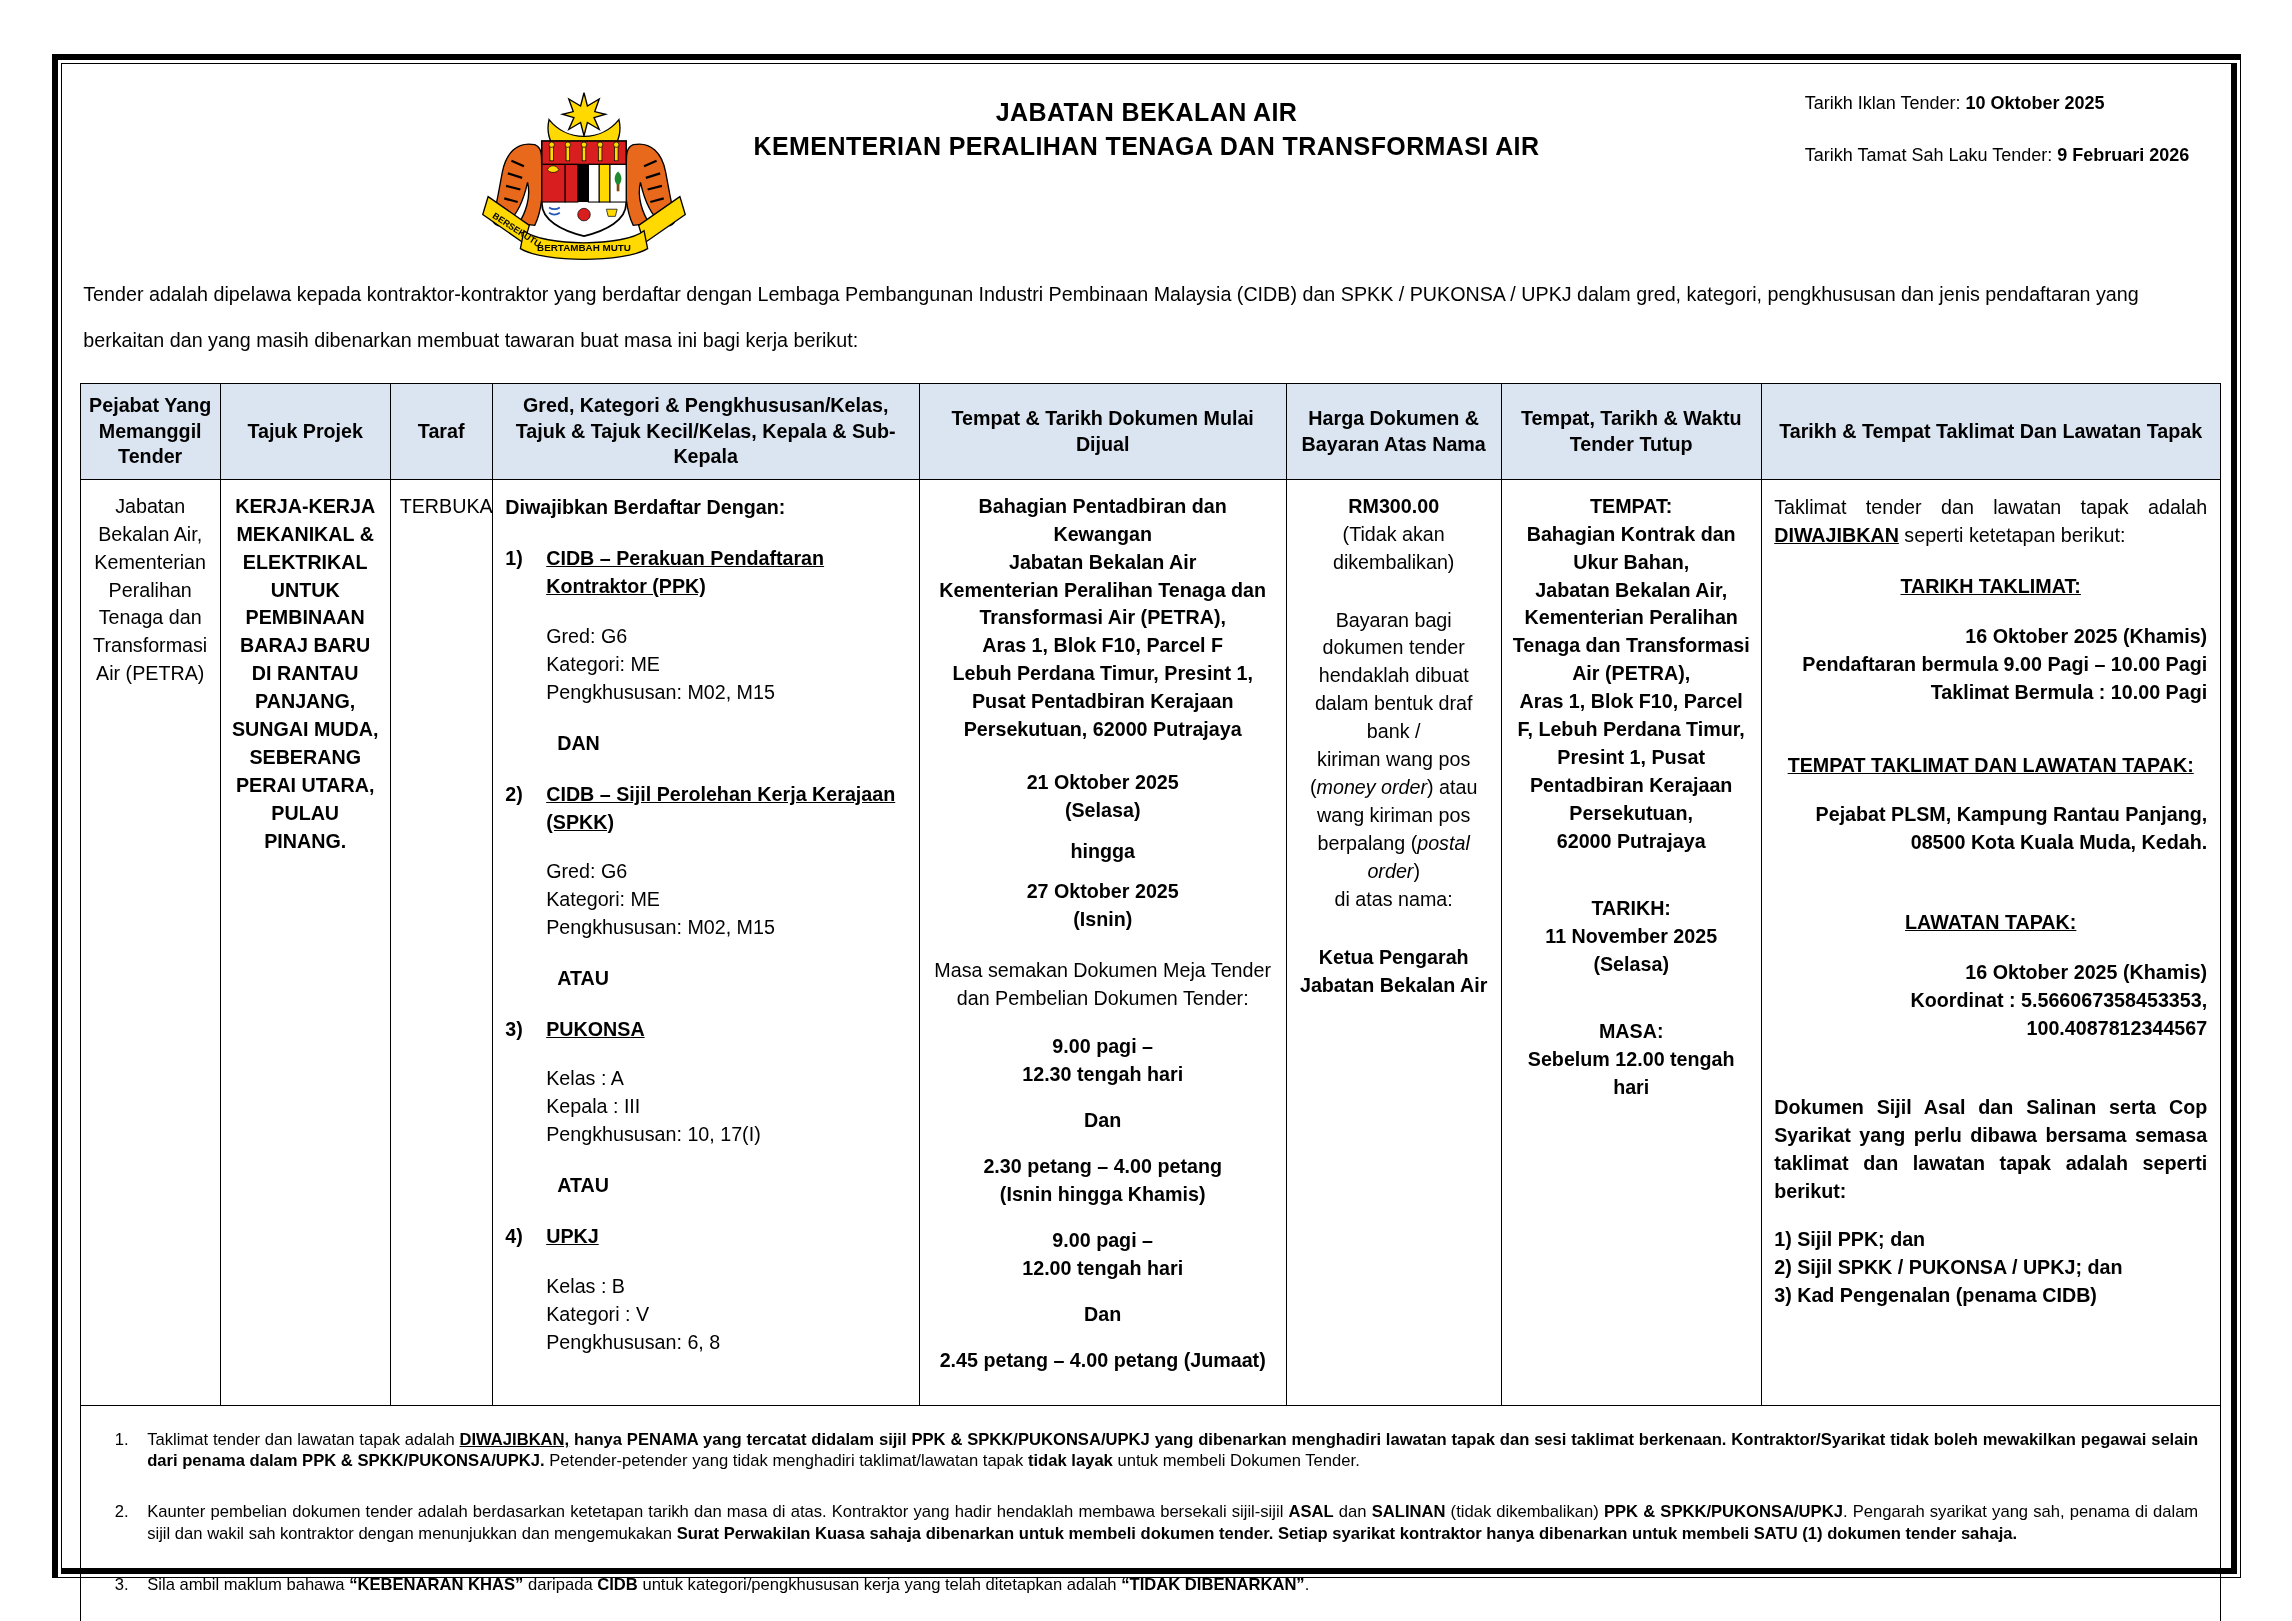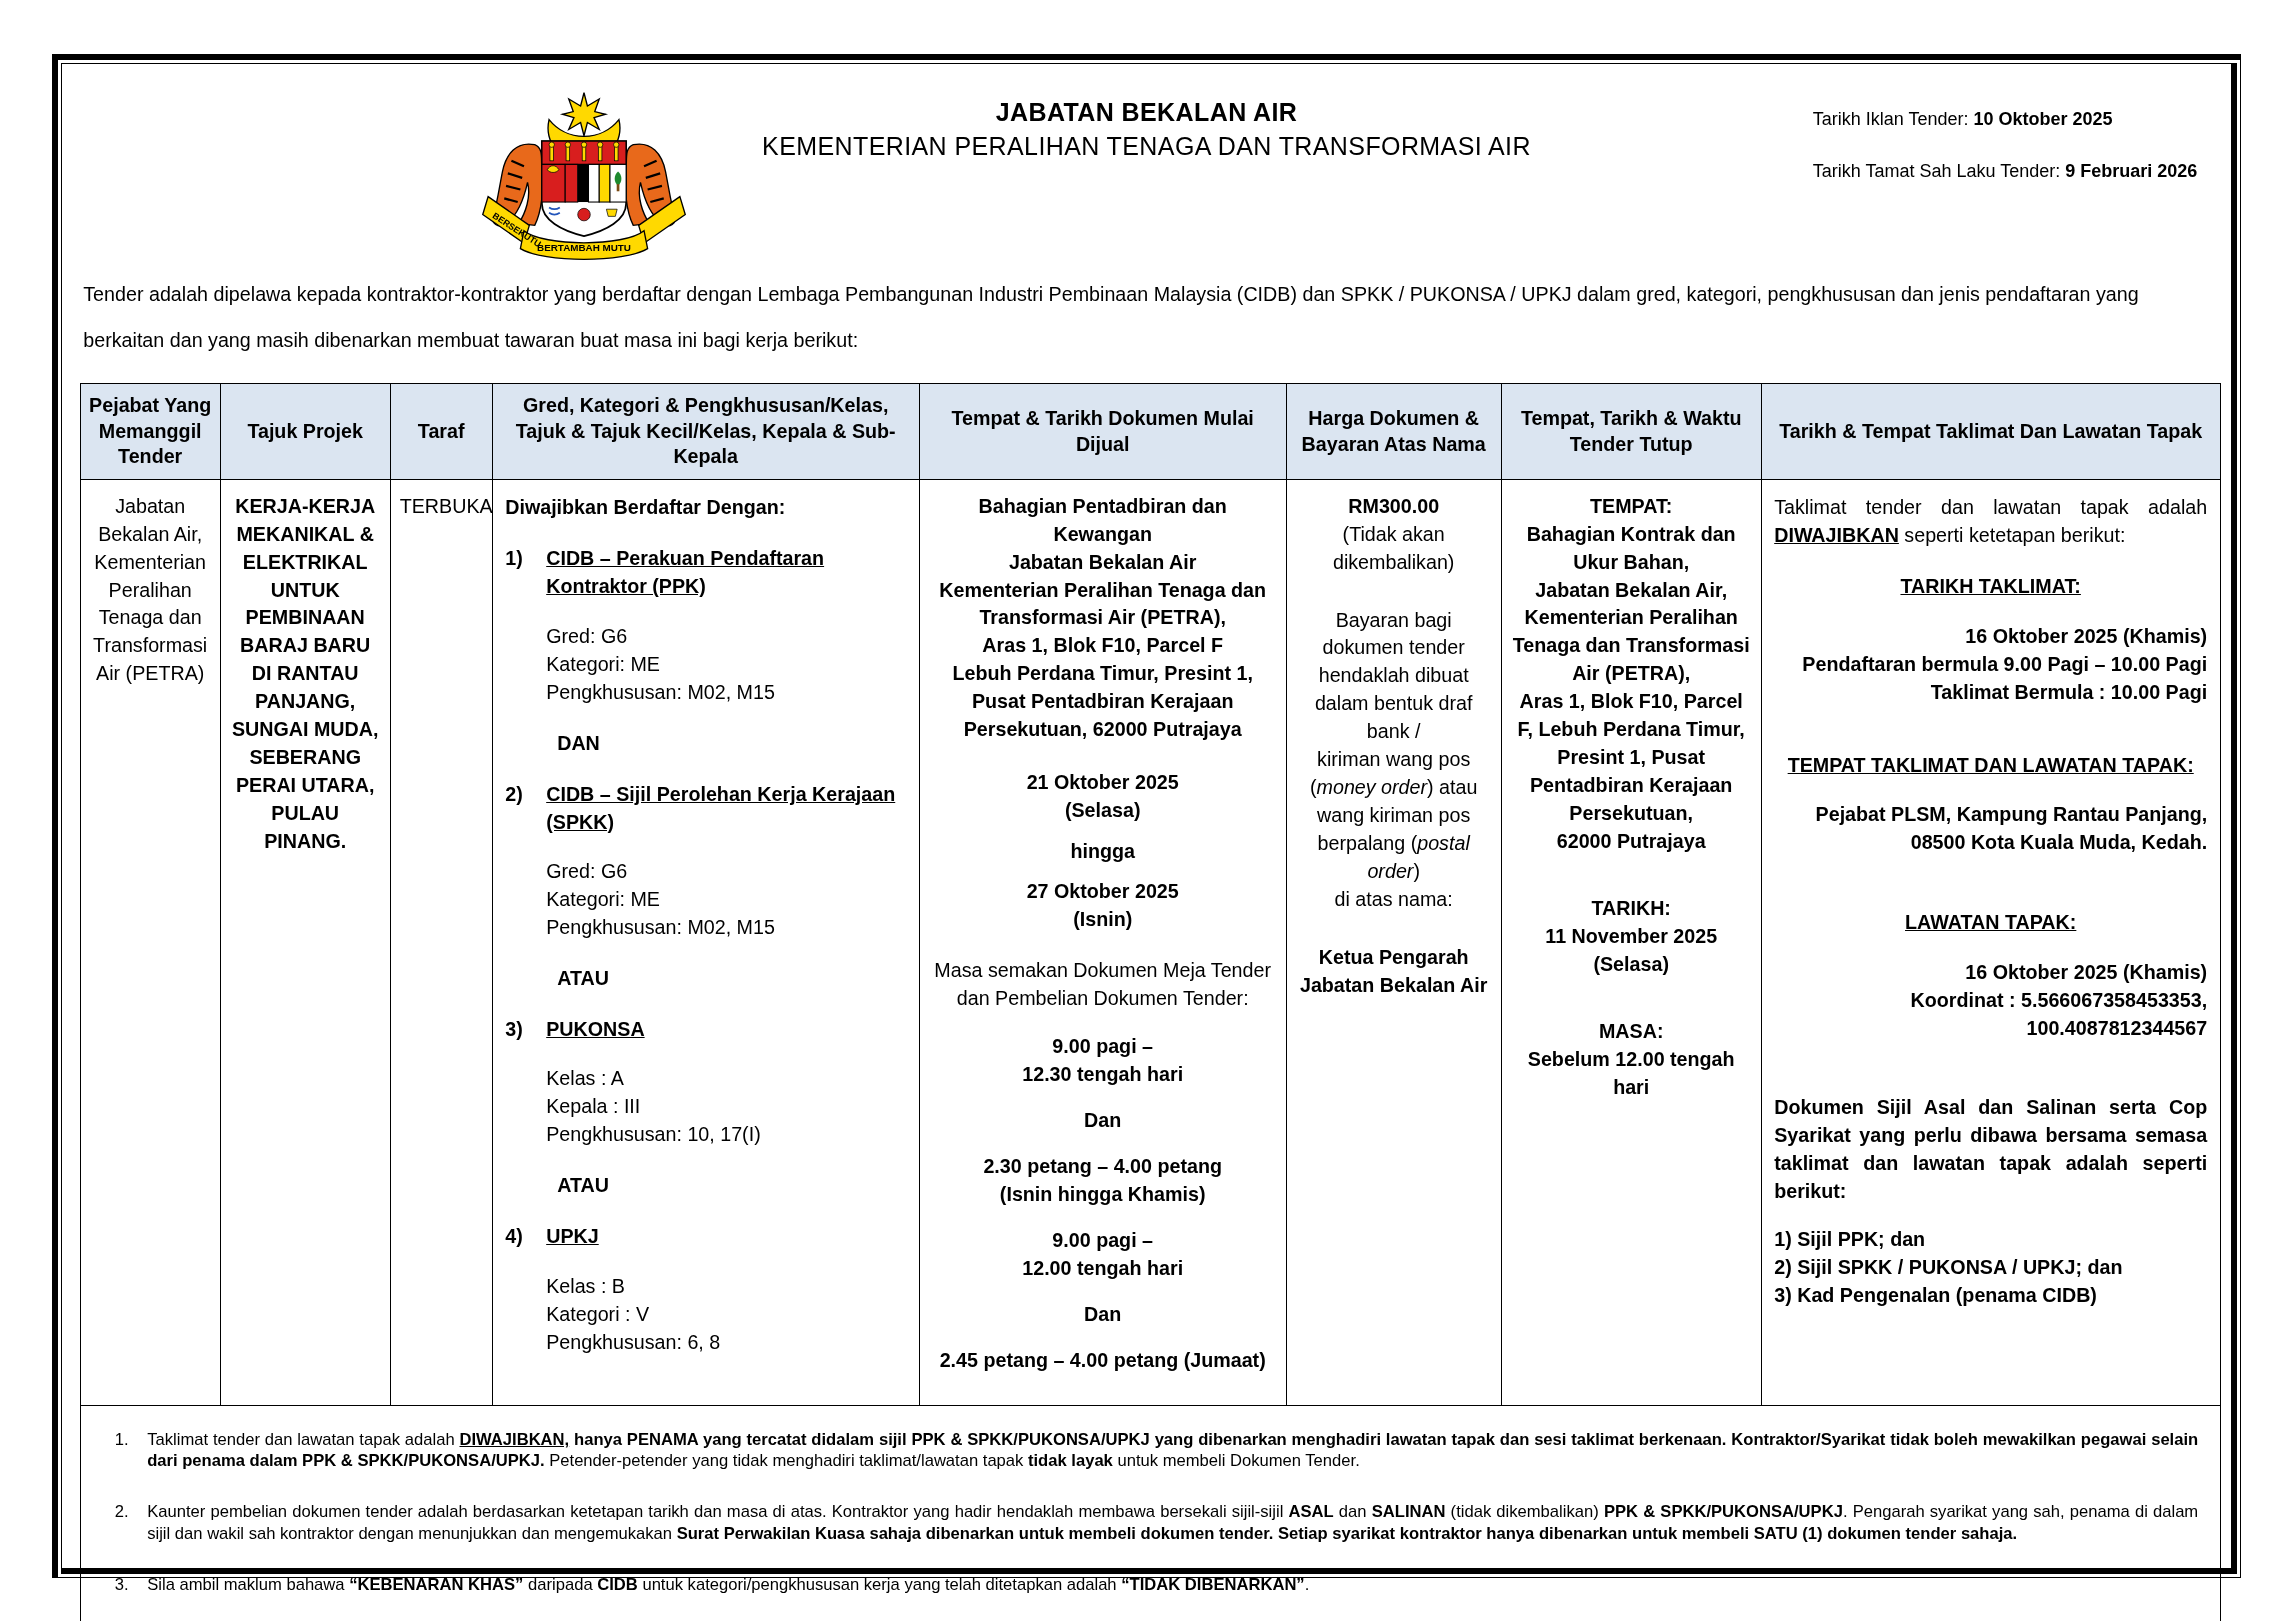--- a/index.html
+++ b/index.html
@@ -14,24 +14,24 @@
   .frame-inner { width:100%; height:100%;
     border-top:1.8px solid #000; border-left:1.8px solid #000;
     border-bottom:6.3px solid #000; border-right:6.3px solid #000; padding:14.3px 18px 0 18px; }
 
   
   .hdr { position:relative; height:184px; }
   .emblem { position:absolute; left:392px; top:10.7px; }
   .title-block { position:absolute; left:50%; top:19.7px; transform:translateX(-50%);
     text-align:center; white-space:nowrap; }
   .org1 { font-size:25px; font-weight:bold; letter-spacing:0.4px; }
-  .org2 { font-size:25px; font-weight:normal; letter-spacing:0.4px; margin-top:5.4px; }
+  .org2 { font-size:25px; font-weight:bold; letter-spacing:0.4px; margin-top:5.4px; }
   .doc-title { font-size:34px; font-weight:bold; margin-top:7.2px; letter-spacing:0.4px; }
   .tender-no { font-size:21.5px; font-weight:bold; margin-top:7.2px; }
-  .dates { position:absolute; right:16px; top:16px; font-size:18px; line-height:1;margin-top:16px; }
+  .dates { position:absolute; right:24px; top:16px; font-size:18px; line-height:1; }
   .dates .row { margin-bottom:34px; white-space:nowrap; }
   .dates b { font-weight:bold; }
 
   .intro { font-size:19.7px; line-height:2.35; margin:9px 3.6px 19.7px 3.6px; }
 
   
   table.tender { width:100%; border-collapse:collapse; table-layout:fixed; }
   table.tender th, table.tender td { border:1.8px solid #000; }
   th.hcell { background:#dbe5f1; font-weight:bold; font-size:19.7px; text-align:center;
     vertical-align:middle; padding:9px 7.2px; height:90px; line-height:1.3; }

